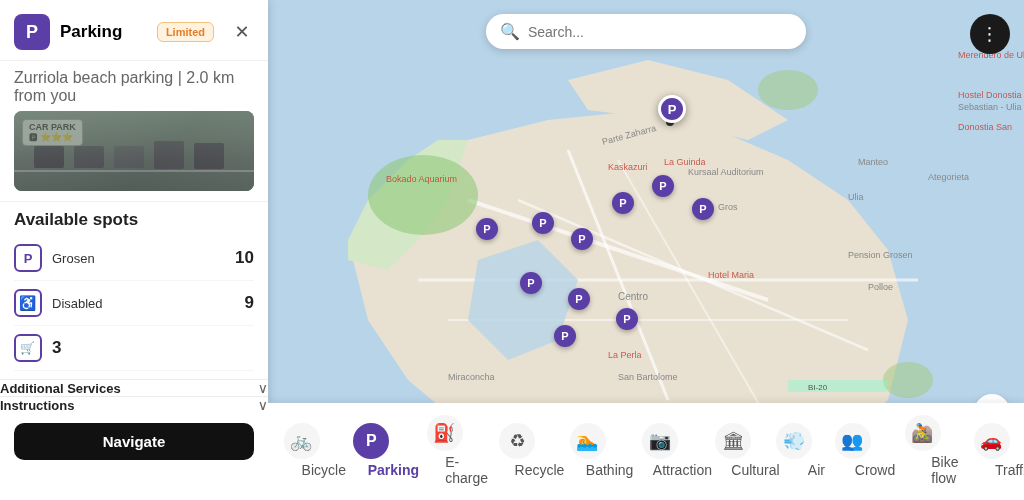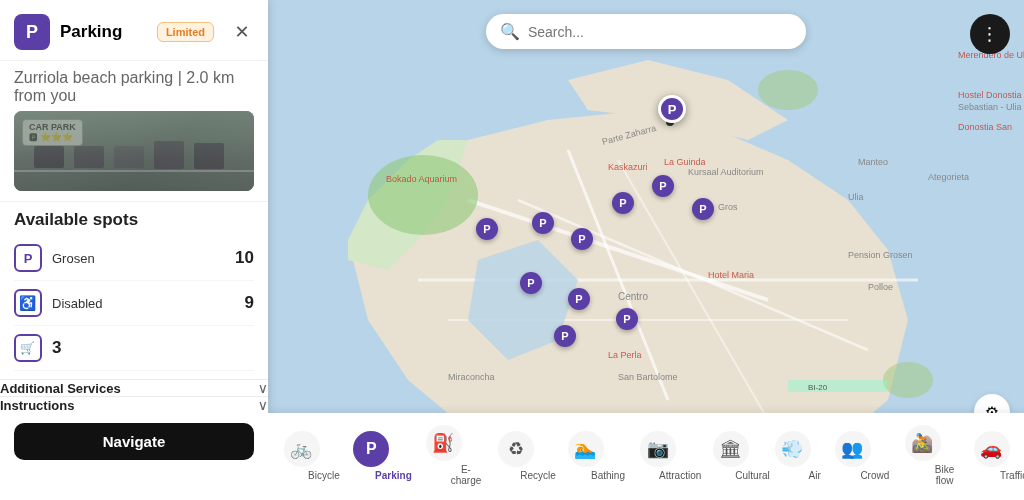--- a/index.html
+++ b/index.html
@@ -276,23 +276,23 @@
     }
     .category-icon.active {
       background: #5b3fa6;
       color: #fff;
     }
     .category-icon.inactive {
       background: #f5f5f5;
       color: #555;
     }
     .category-label {
-      font-size: 10px;
+      font-size: 14px;
       color: #555;
-      text-align: center;
+      text-align: left;
       padding-left: 44px;
     }
     .category-item.active-cat .category-label {
       color: #5b3fa6;
       font-weight: 600;
     }
 
     
     .map-marker {
       position: absolute;

